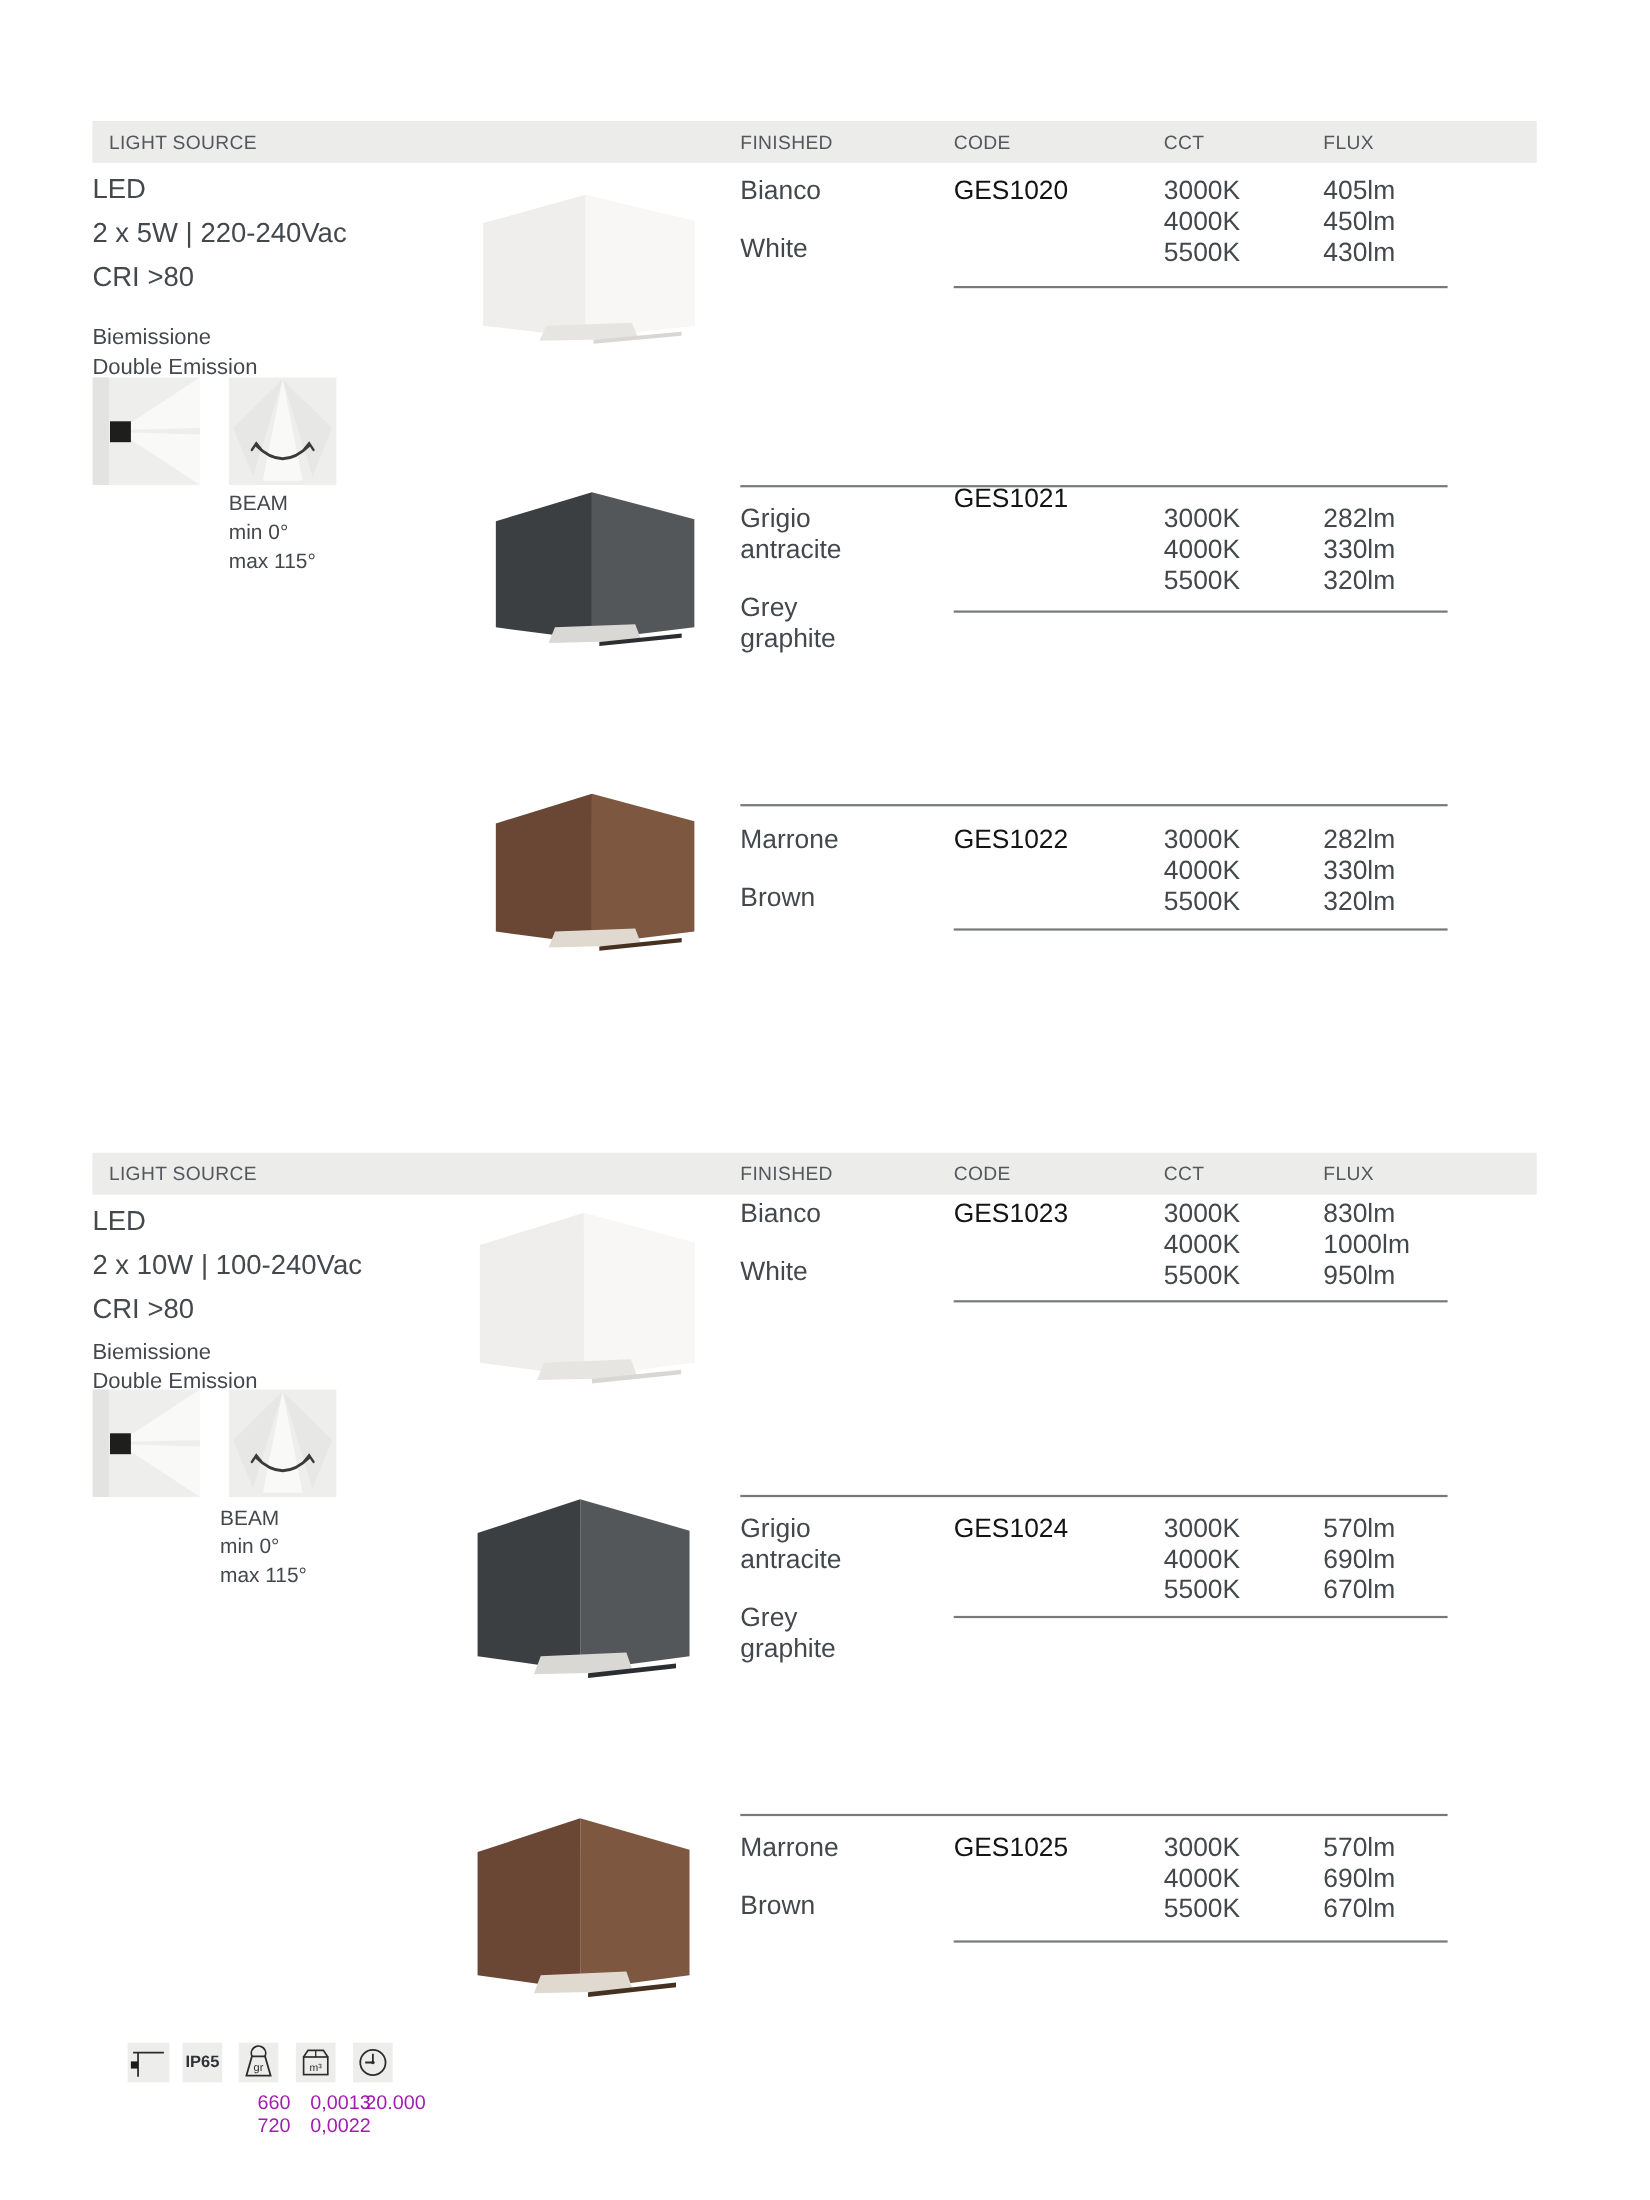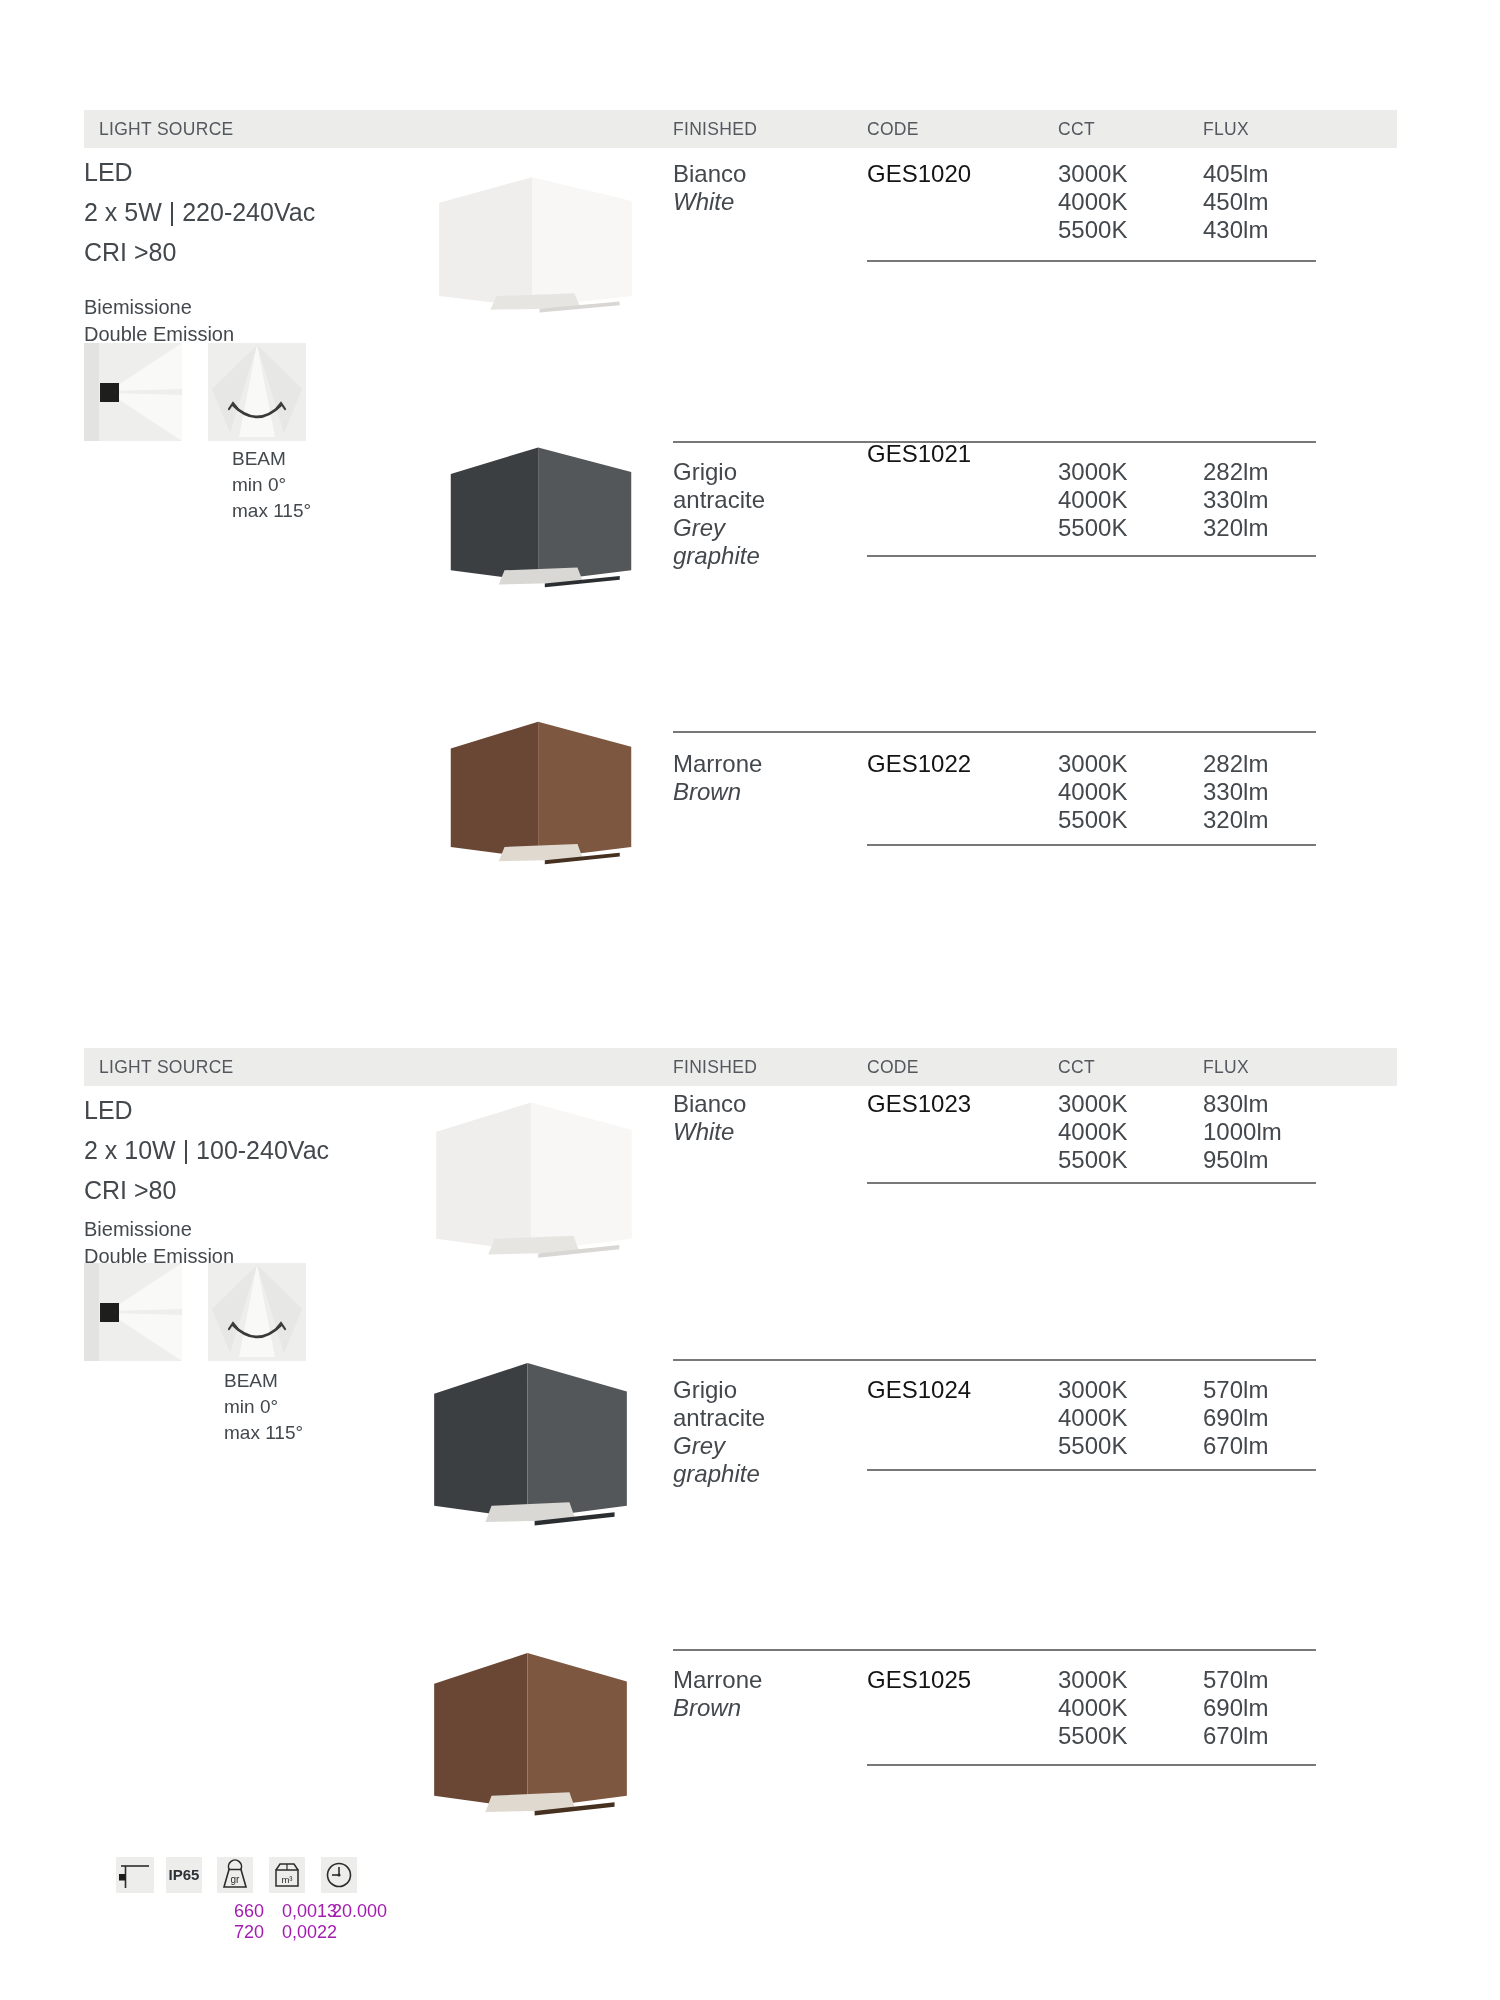--- a/index.html
+++ b/index.html
@@ -5,29 +5,29 @@
   html,body{margin:0;padding:0;background:#ffffff;}
   .page{position:relative;width:1500px;height:1956px;background:#ffffff;overflow:hidden;
         font-family:"Liberation Sans","DejaVu Sans",sans-serif;color:#43484d;}
 
   .hdr-bar{position:absolute;left:84px;width:1313px;height:38px;background:#ececeb;}
   .hdr-label{position:absolute;top:0;height:38px;line-height:38px;font-size:17.5px;
              color:#54585e;letter-spacing:.3px;}
 
   .ls-block{position:absolute;left:84px;font-size:25px;line-height:40px;}
   .emission-block{position:absolute;left:84px;font-size:20px;line-height:27px;}
-  .beam-block{position:absolute;left:208px;font-size:19px;line-height:26px;margin-left:24px;}
+  .beam-block{position:absolute;left:208px;font-size:19px;line-height:26px;}
   .em-icon{position:absolute;width:98px;height:98px;}
 
   .cell{position:absolute;font-size:24px;line-height:28px;}
   .finish{left:673px;}
   .code{left:867px;font-weight:normal;color:#141414;}
   .cct{left:1058px;}
   .flux{left:1203px;}
-  .fin-secondary{font-style:italic;}
+  .fin-secondary{margin-top:25px;}
 
   .rule{position:absolute;height:2px;background:#76787a;}
   .rule-top{left:673px;width:643px;}
   .rule-bottom{left:867px;width:449px;}
 
   .cube{position:absolute;}
   .cube-white{--f1:#efeeec;--f2:#f8f7f5;--slot:#e7e5e1;--bracket:#d9d7d3;}
   .cube-anthracite{--f1:#3c3f42;--f2:#54575a;--slot:#d9d8d4;--bracket:#2b2e30;}
   .cube-brown{--f1:#6a4734;--f2:#7d5740;--slot:#e0d9d0;--bracket:#46301f;}
 

